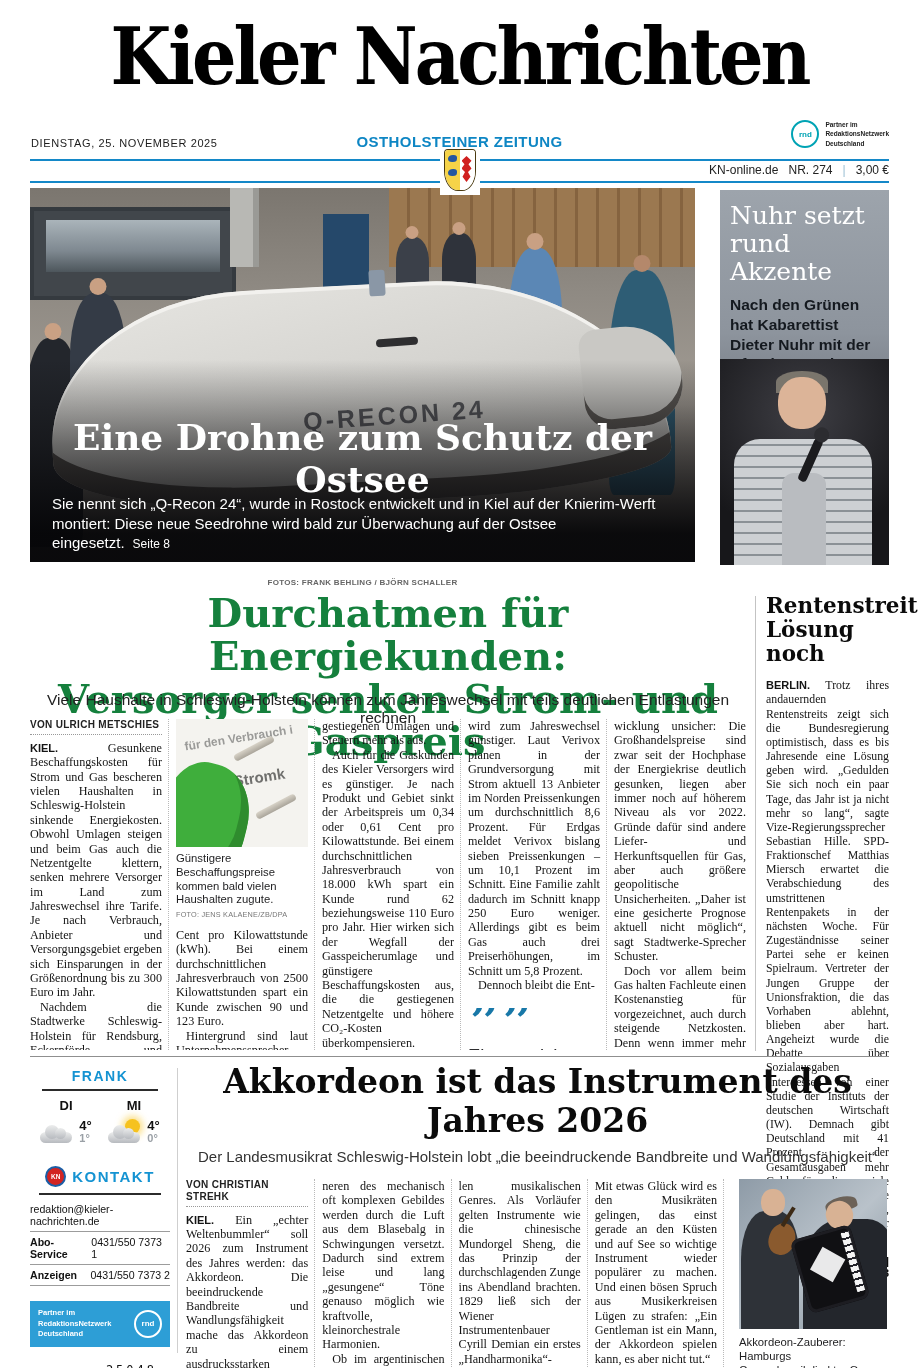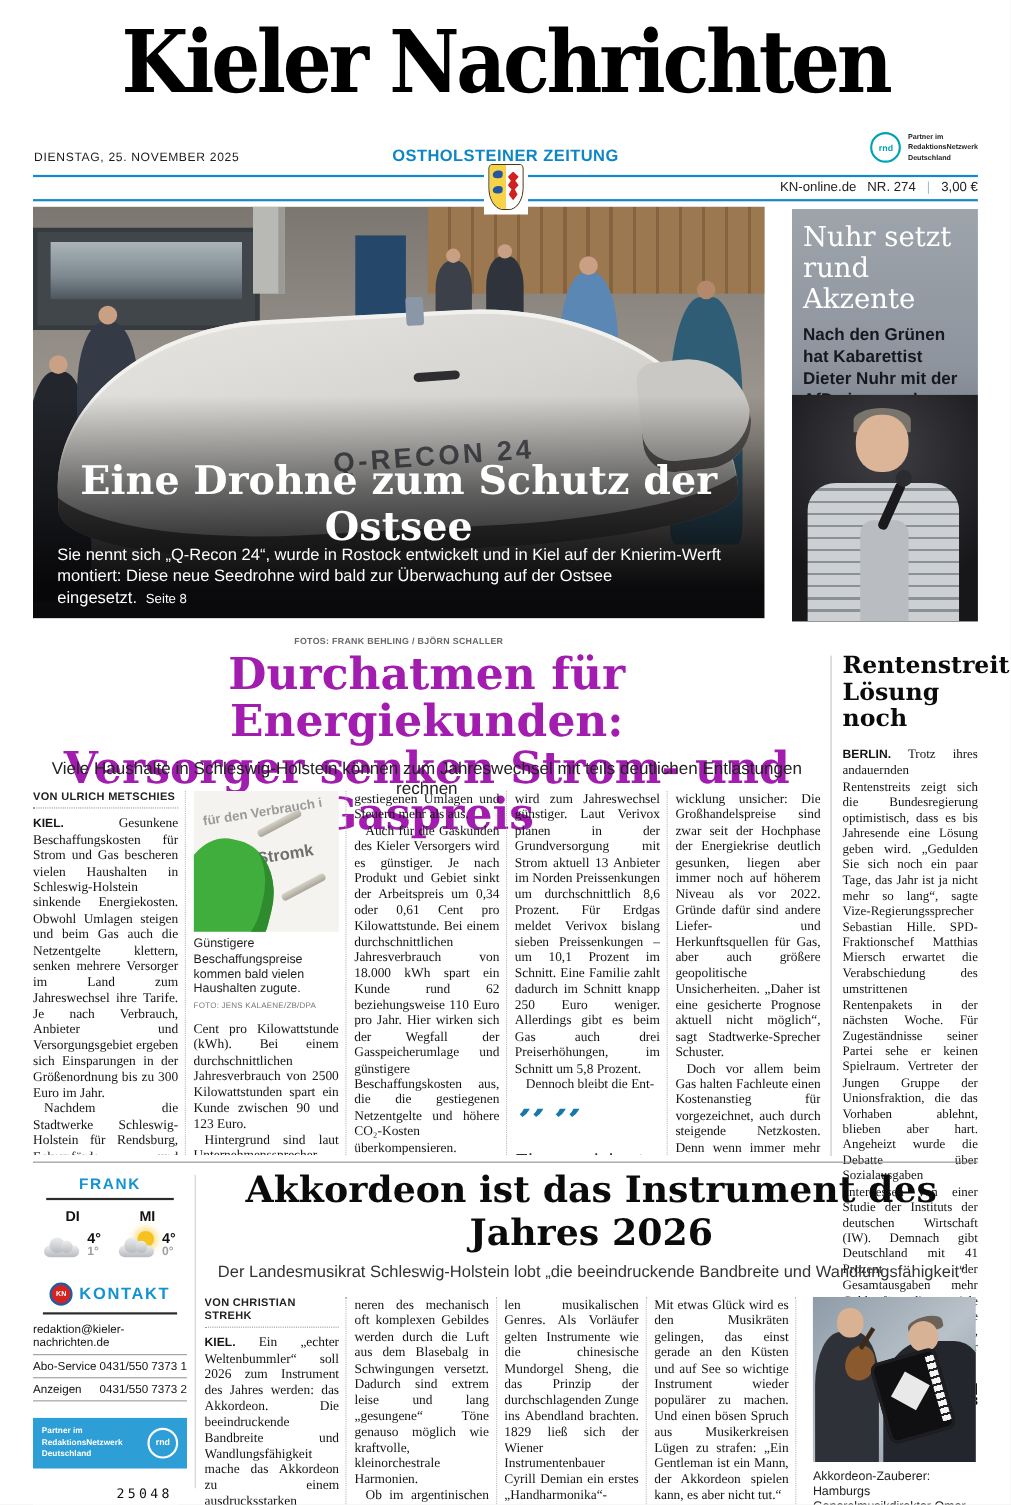--- a/index.html
+++ b/index.html
@@ -80,21 +80,21 @@
   .nuhr-hair{position:absolute;top:12px;left:56px;width:52px;height:22px;border-radius:50% 50% 0 0;background:#7a756c}
   .nuhr-shirt{position:absolute;bottom:0;left:14px;width:138px;height:126px;border-radius:26px 26px 0 0;
     background:repeating-linear-gradient(0deg,#cdd0d3 0 9px,#8b9196 9px 11px),
                repeating-linear-gradient(90deg,rgba(80,86,92,0) 0 9px,rgba(80,86,92,.55) 9px 11px)}
   .nuhr-tee{position:absolute;bottom:0;left:62px;width:44px;height:92px;background:#b9bcc0;border-radius:12px 12px 0 0}
   .nuhr-mic{position:absolute;top:78px;left:86px;width:9px;height:46px;background:#1b1b1e;border-radius:4px;transform:rotate(24deg)}
   .nuhr-mic::before{content:"";position:absolute;top:-12px;left:-3px;width:15px;height:15px;border-radius:50%;background:#2c2c30}
 
   
   .energy-head{position:absolute;top:592px;left:30px;width:716px;text-align:center;
-    font-family:"DejaVu Serif",serif;font-weight:700;font-size:40px;line-height:1.07;color:#a21caf}
+    font-family:"DejaVu Serif",serif;font-weight:700;font-size:40px;line-height:1.07;color:#15803d}
   .energy-sub{position:absolute;top:691px;left:30px;width:716px;text-align:center;font-size:15.5px;color:#222}
   .energy-cols{position:absolute;top:719px;left:30px;width:716px;height:331px;display:flex;overflow:hidden}
   .col{flex:1;overflow:hidden;font-family:"Liberation Serif",serif;font-size:12.2px;line-height:1.18;
     text-align:justify;color:#141414}
   .col:not(:last-child){border-right:1px dotted #b9b9b9;padding-right:6px;margin-right:7px}
   .col p{margin:0}
   .col p + p{text-indent:10px}
   .byline{font-family:"Liberation Sans",sans-serif;font-size:10px;font-weight:700;letter-spacing:.3px;
     color:#222;border-bottom:1px dotted #999;padding-bottom:3px;margin-bottom:6px;text-align:left}
   .lead-in{font-family:"Liberation Sans",sans-serif;font-size:11px;font-weight:700}
@@ -148,21 +148,21 @@
     box-shadow:0 0 7px 3px rgba(246,194,31,.55)}
 
   .kontakt{margin-top:22px}
   .kontakt-title{display:flex;align-items:center;justify-content:center;gap:6px}
   .kn-badge{width:17px;height:17px;border-radius:50%;background:#d22422;border:2px solid #1b5ea6;
     color:#fff;font-size:6.5px;font-weight:700;display:flex;align-items:center;justify-content:center}
   .kontakt-word{font-size:15px;font-weight:700;letter-spacing:1.5px;color:#1493d2}
   .kontakt-hr{width:122px;height:2px;background:#2b2b2b;margin:6px auto 4px}
   .k-email{font-size:10.6px;color:#111;padding:4px 0;border-bottom:1px solid #9c9c9c}
   .k-row{display:flex;justify-content:space-between;font-size:10.6px;padding:4px 0;border-bottom:1px solid #9c9c9c}
-  .k-row .k-label{font-weight:400}
+  .k-row .k-label{font-weight:700}
   .rndbox{margin-top:15px;background:#2d9ed6;color:#fff;display:flex;align-items:center;
     justify-content:space-between;padding:7px 8px}
   .rndbox-lines{font-size:7.5px;font-weight:700;line-height:1.4}
   .rndbox-ring{width:24px;height:24px;border:2px solid #fff;border-radius:50%;display:flex;
     align-items:center;justify-content:center;font-size:8px;font-weight:700}
   .barcode{position:relative;margin-top:18px;width:132px;height:62px;background:#fff}
   .code-top{position:absolute;top:-2px;right:2px;background:#fff;padding:0 3px;
     font-family:"DejaVu Sans Mono",monospace;font-size:12px;letter-spacing:3px}
 
   

